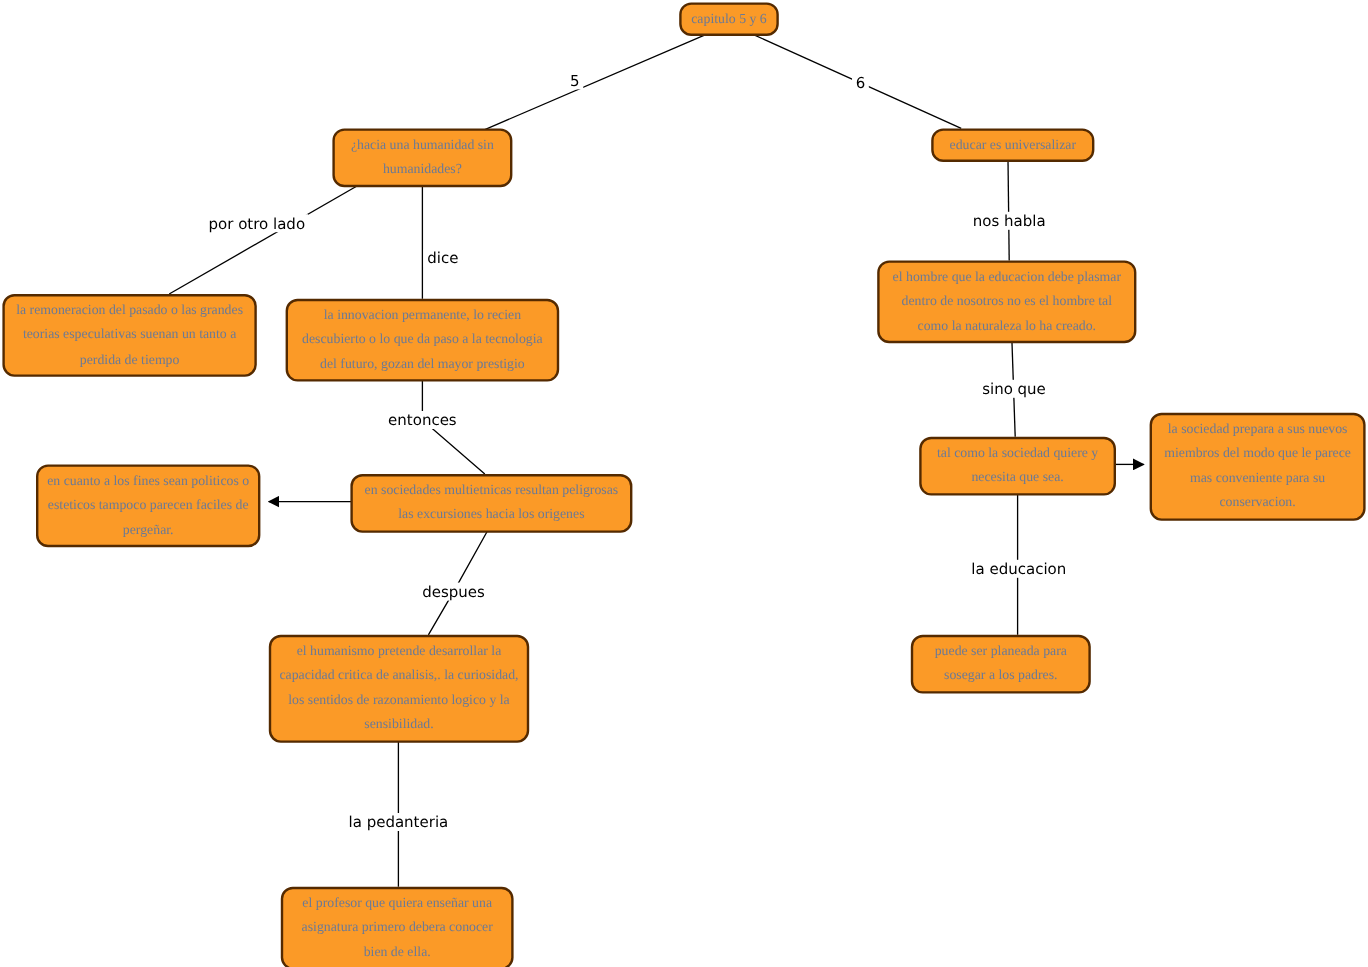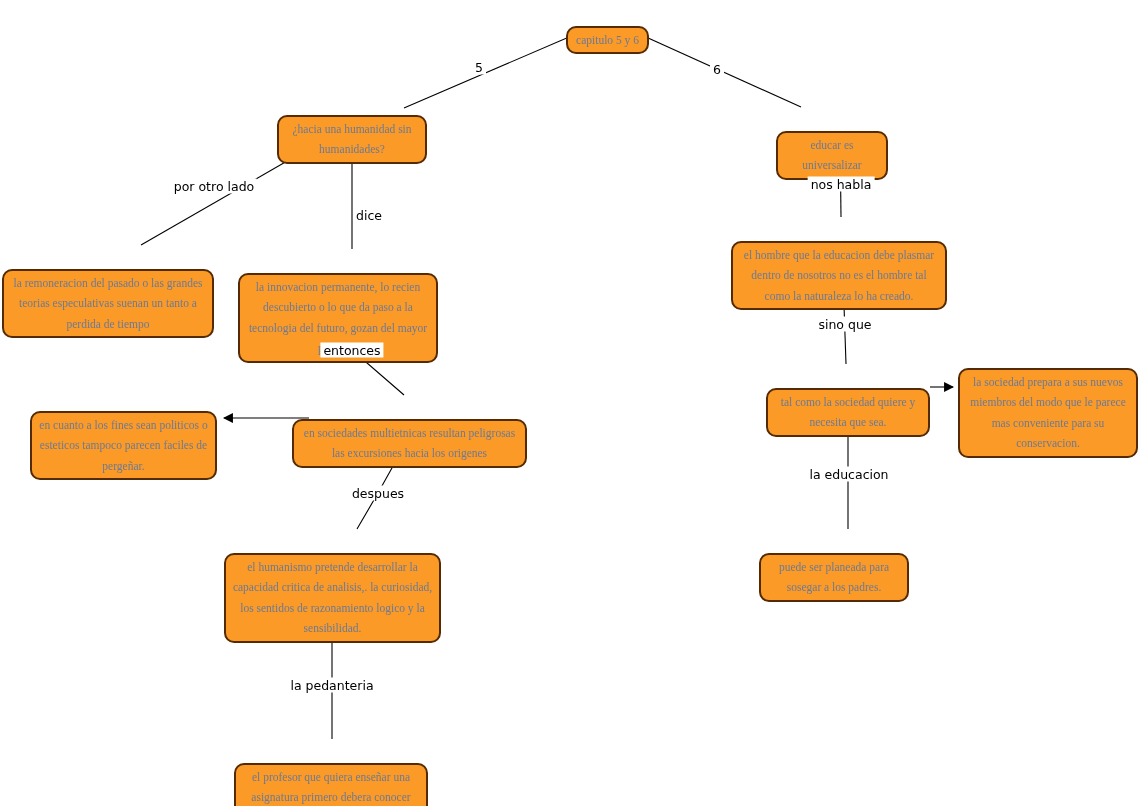--- a/index.html
+++ b/index.html
@@ -19,21 +19,20 @@
     border:2px solid var(--node-border,#542a00);
     border-radius:10px;
     display:flex;align-items:center;justify-content:center;
     text-align:center;
     padding:2px 5px;
     font-family:"Liberation Serif","DejaVu Serif",serif;
     font-size:11.5px;
     line-height:1.78;
     color:var(--node-text,#6b7a96);
     cursor:default;
-    margin-top:24px;
   }
   .link-label{
     position:absolute;
     transform:translate(-50%,-50%);
     background:var(--canvas-bg,#ffffff);
     padding:0 3px;
     font-family:"DejaVu Sans",sans-serif;
     font-size:12.5px;
     color:var(--label-text,#000000);
     white-space:nowrap;
@@ -59,30 +58,30 @@
       <polyline points="332,611 332,739" class="edge"></polyline>
       <polyline points="840,133 841,217" class="edge"></polyline>
       <polyline points="843,276 846,364" class="edge"></polyline>
       <polyline points="930,387 953,387" class="edge" marker-end="url(#arrowhead)"></polyline>
       <polyline points="848,410 848,529" class="edge"></polyline>
     </svg>
   <div id="nodes">
       <div class="node" style="left: 566px; top: 2px; width: 83px; min-height: 26px;">
         <span>capitulo 5 y 6</span>
       </div>
-      <div class="node" style="left: 277px; top: 91px; width: 150px; min-height: 42px;">
+      <div class="node" style="left: 277px; top: 107px; width: 150px; min-height: 42px;">
         <span>¿hacia una humanidad sin humanidades?</span>
       </div>
-      <div class="node" style="left: 776px; top: 107px; width: 112px; min-height: 26px;">
+      <div class="node" style="left: 776px; top: 107px; width: 136px; min-height: 26px;">
         <span>educar es universalizar</span>
       </div>
       <div class="node" style="left: 2px; top: 245px; width: 212px; min-height: 66px;">
         <span>la remoneracion del pasado o las grandes teorias especulativas suenan un tanto a perdida de tiempo</span>
       </div>
-      <div class="node" style="left: 238px; top: 249px; width: 200px; min-height: 67px;">
+      <div class="node" style="left: 238px; top: 249px; width: 228px; min-height: 67px;">
         <span>la innovacion permanente, lo recien descubierto o lo que da paso a la tecnologia del futuro, gozan del mayor prestigio</span>
       </div>
       <div class="node" style="left: 292px; top: 395px; width: 235px; min-height: 46px;">
         <span>en sociedades multietnicas resultan peligrosas las excursiones hacia los origenes</span>
       </div>
       <div class="node" style="left: 30px; top: 387px; width: 187px; min-height: 64px;">
         <span>en cuanto a los fines sean politicos o esteticos tampoco parecen faciles de pergeñar.</span>
       </div>
       <div class="node" style="left: 224px; top: 529px; width: 217px; min-height: 82px;">
         <span>el humanismo pretende desarrollar la capacidad critica de analisis,. la curiosidad, los sentidos de razonamiento logico y la sensibilidad.</span>

